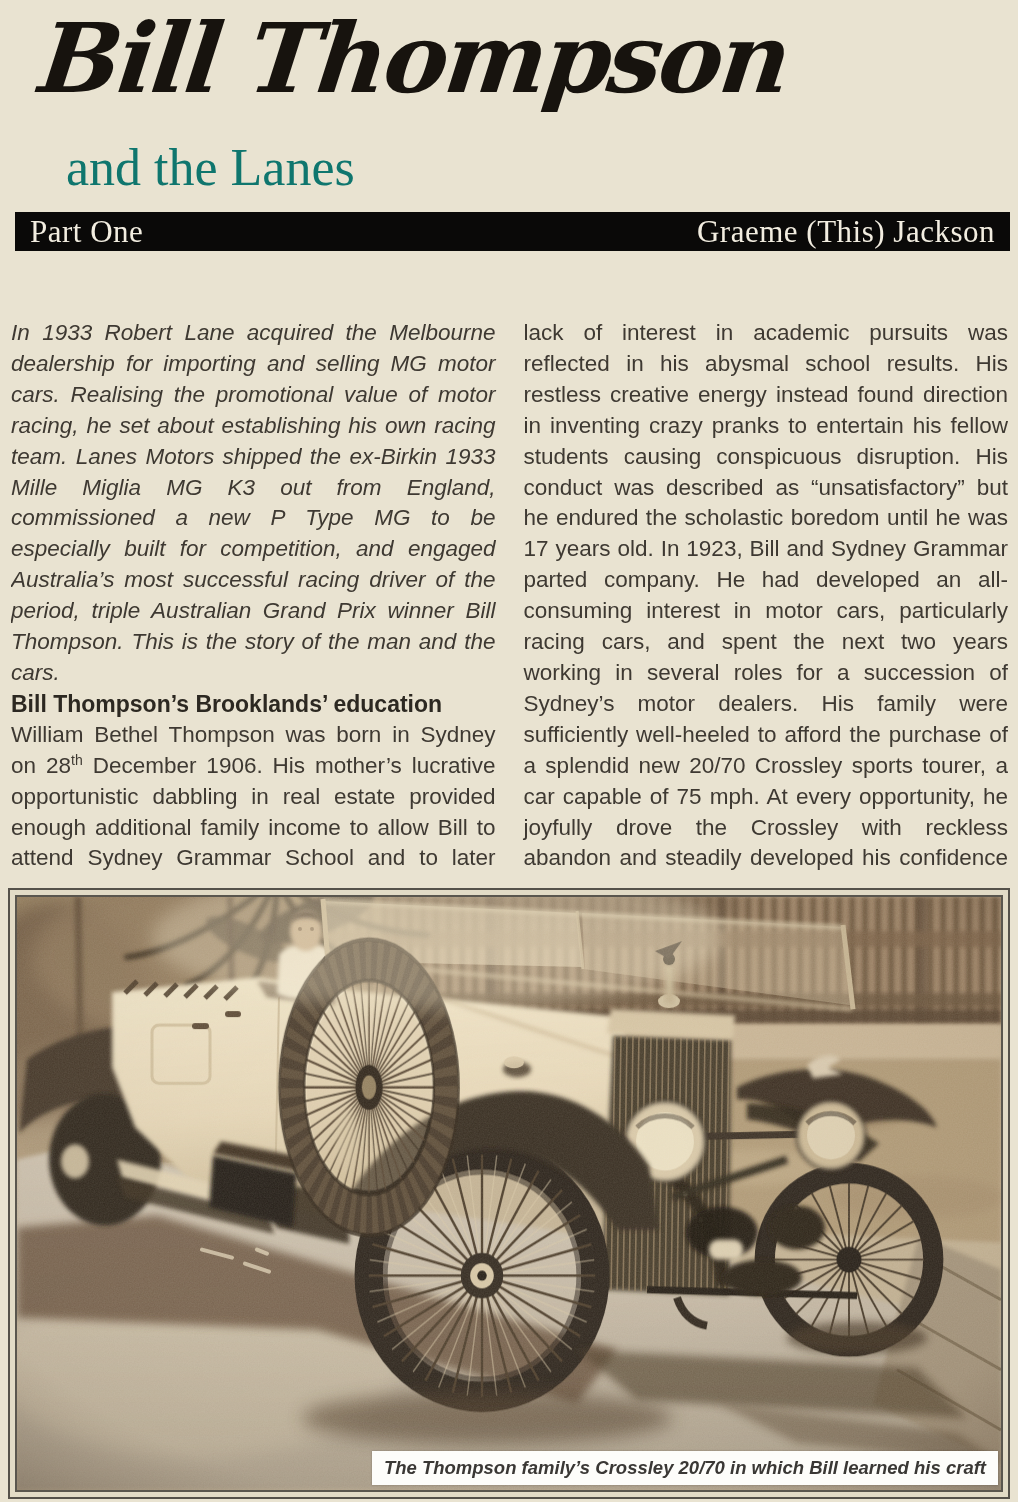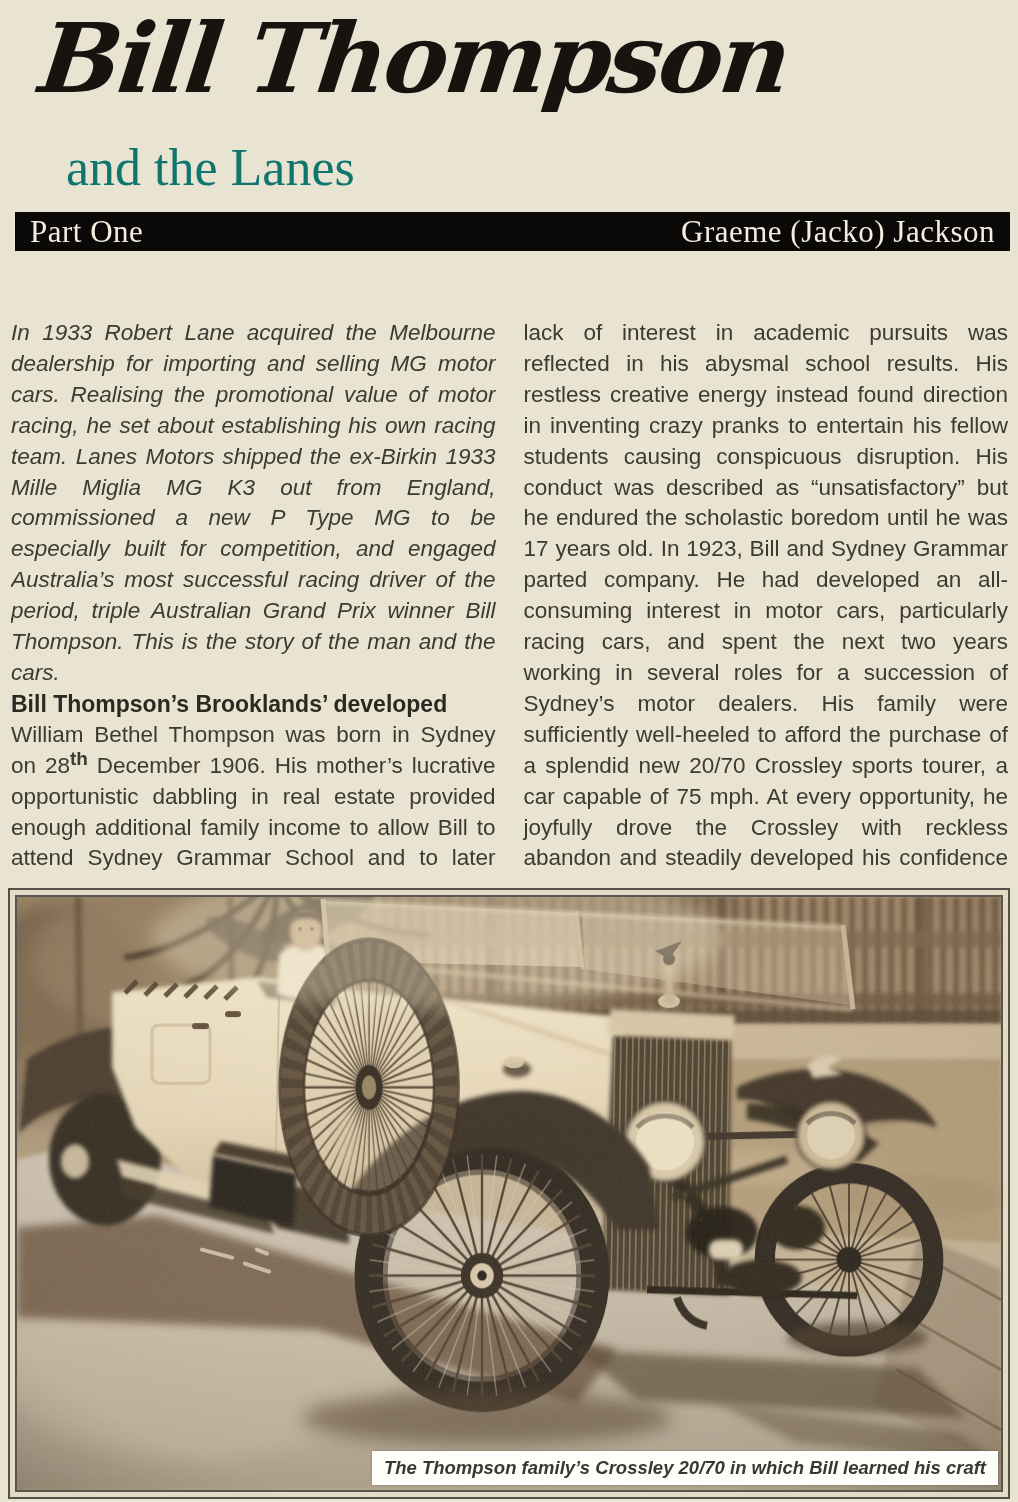--- a/index.html
+++ b/index.html
@@ -36,21 +36,21 @@
     display:flex;gap:28px;overflow:hidden;
     color:#3e3932;font-size:22.5px;line-height:30.9px;
   }
   .col{flex:1;text-align:justify;}
   .col p{margin:0;}
   .intro{font-style:italic;}
   .section-heading{
     font-weight:bold;color:#2c2821;margin:9px 0 0 0;text-align:left;
     font-size:23px;
   }
-  sup{font-size:19px;vertical-align:super;line-height:0;font-weight:bold;}
+  sup{font-size:14px;vertical-align:super;line-height:0;}
   
   .photo-frame{
     position:absolute;left:8px;top:888px;width:1002px;height:611px;
     box-sizing:border-box;border:2px solid #55514a;background:#e2dbc6;
     padding:5px;
   }
   .photo{
     position:relative;width:100%;height:100%;box-sizing:border-box;
     border:2px solid #5a564e;overflow:hidden;background:#c3b294;
   }
@@ -67,27 +67,27 @@
 <body>
 
 <div class="title-script">Bill Thompson</div>
 
 <div class="subtitle">
   <span>and the Lanes</span>
 </div>
 
 <div class="byline-bar">
   <span>Part One</span>
-  <span>Graeme (Jacko) Jackson</span>
+  <span>Graeme (This) Jackson</span>
 </div>
 
 <div class="columns">
   <div class="col">
     <p class="intro">In 1933 Robert Lane acquired the Melbourne dealership for importing and selling MG motor cars. Realising the promotional value of motor racing, he set about establishing his own racing team. Lanes Motors shipped the ex-Birkin 1933 Mille Miglia MG K3 out from England, commissioned a new P Type MG to be especially built for competition, and engaged Australia’s most successful racing driver of the period, triple Australian Grand Prix winner Bill Thompson. This is the story of the man and the cars.</p>
-    <p class="section-heading">Bill Thompson’s Brooklands’ developed</p>
+    <p class="section-heading">Bill Thompson’s Brooklands’ education</p>
     <p><span>William Bethel Thompson was born in Sydney on 28</span><sup>th</sup><span> December 1906. His mother’s lucrative opportunistic dabbling in real estate provided enough additional family income to allow Bill to attend Sydney Grammar School and to later help support his passion for racing cars. A complete</span></p>
   </div>
   <div class="col">
     <p>lack of interest in academic pursuits was reflected in his abysmal school results. His restless creative energy instead found direction in inventing crazy pranks to entertain his fellow students causing conspicuous disruption. His conduct was described as “unsatisfactory” but he endured the scholastic boredom until he was 17 years old. In 1923, Bill and Sydney Grammar parted company. He had developed an all-consuming interest in motor cars, particularly racing cars, and spent the next two years working in several roles for a succession of Sydney’s motor dealers. His family were sufficiently well-heeled to afford the purchase of a splendid new 20/70 Crossley sports tourer, a car capable of 75 mph. At every opportunity, he joyfully drove the Crossley with reckless abandon and steadily developed his confidence and driving skills.</p>
   </div>
 </div>
 
 <div class="photo-frame">
   <div class="photo">
     <svg viewBox="0 0 984 592" preserveAspectRatio="none">

